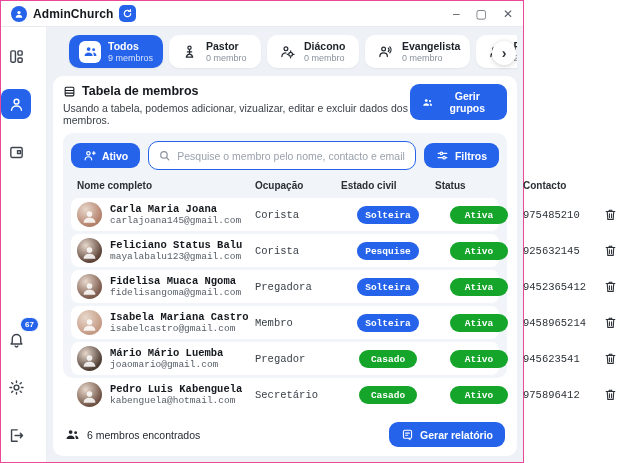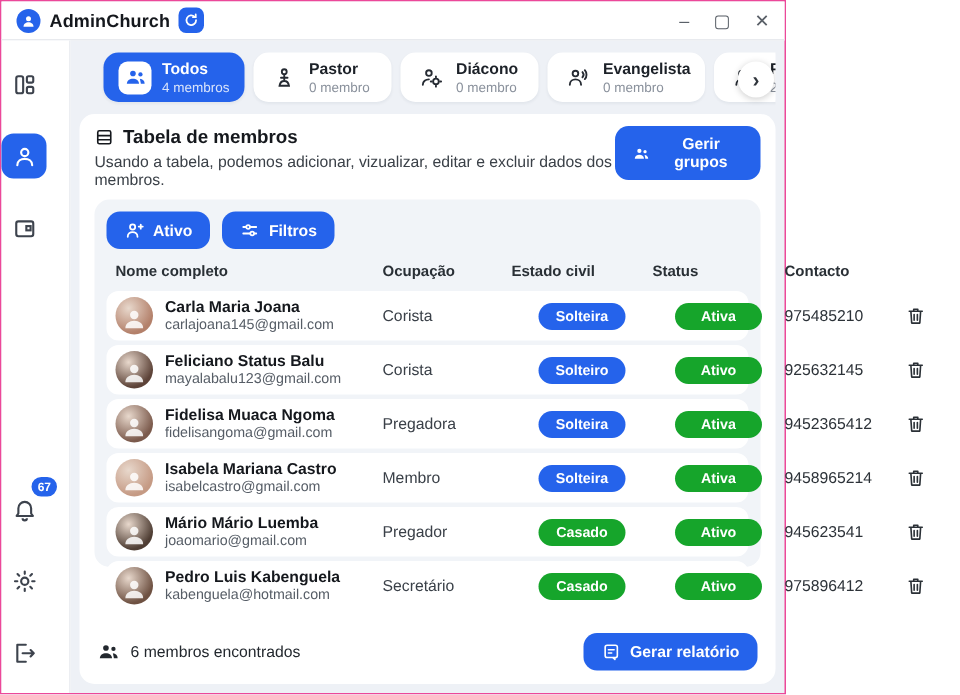--- a/index.html
+++ b/index.html
@@ -77,21 +77,21 @@
     border-radius:10px; display:flex; align-items:center; gap:6px; padding:0 9px; }
   .searchbox svg { width:13px; height:13px; color:#8b929d; flex:0 0 auto; }
   .searchbox input { border:none; outline:none; flex:1; font-size:10.5px;
     font-family:inherit; color:#2a2f36; background:transparent; }
   .searchbox input::placeholder { color:#9aa1ac; }
 
   .tgrid { display:grid; grid-template-columns:178px 86px 94px 88px 74px 26px; align-items:center; }
   .thead { padding:1px 6px 7px; }
   .th { font-size:10px; font-weight:bold; color:#2a3036; }
   .rows { display:flex; flex-direction:column; gap:3px; }
-  .row { background:#fff; border-radius:8px; height:33px; padding:0 6px; }
+  .row { background:#fff; border-radius:8px; height:33px; padding:0 6px;font-family:Liberation Mono, monospace; }
   .namecell { display:flex; align-items:center; gap:8px; min-width:0; }
   .avatar { width:25px; height:25px; border-radius:50%; flex:0 0 auto;
     display:grid; place-items:center; color:rgba(255,255,255,.85); overflow:hidden; }
   .avatar svg { width:15px; height:15px; margin-top:3px; }
   .mname { font-size:10.5px; font-weight:bold; color:#15181d; white-space:nowrap; }
   .memail { font-size:9.5px; color:#565d66; white-space:nowrap; }
   .occ { font-size:10.5px; color:#3a4048; }
   .badge { display:inline-block; min-width:58px; text-align:center; padding:3.5px 8px;
     border-radius:999px; color:#fff; font-size:9.5px; font-weight:bold; }
   .bg-blue { background:var(--primary); }
@@ -187,21 +187,21 @@
     <span class="tab-ic">
               <svg viewBox="0 0 24 24" fill="currentColor">
                 <circle cx="9" cy="8" r="3"></circle>
                 <path d="M2.5 19c0-3.5 3-5.5 6.5-5.5s6.5 2 6.5 5.5z"></path>
                 <circle cx="17" cy="9" r="2.3"></circle>
                 <path d="M16.4 13.6c3 .3 5.1 2.2 5.1 5.4h-4z"></path>
               </svg>
             </span>
     <span>
       <span class="tab-label" style="display:block">Todos</span>
-      <span class="tab-count" style="display:block">4 membros</span>
+      <span class="tab-count" style="display:block">9 membros</span>
     </span>
   </div>
           <div class="tab">
     <span class="tab-ic">
               <svg viewBox="0 0 24 24" fill="none" stroke="currentColor" stroke-width="2" stroke-linecap="round">
                 <circle cx="12" cy="6" r="2.6"></circle>
                 <path d="M12 9.5v6M8.5 12.5h7M7 21c.5-3 2.5-5 5-5s4.5 2 5 5z"></path>
               </svg>
             </span>
     <span>
@@ -293,20 +293,27 @@
         <div class="graybox">
           <div class="toolbar">
             <button class="btn">
               <svg viewBox="0 0 24 24" fill="none" stroke="currentColor" stroke-width="2.2" stroke-linecap="round">
                   <circle cx="10" cy="8" r="3.2"></circle>
                   <path d="M4 20c0-3.8 3-5.7 6-5.7s6 1.9 6 5.7"></path>
                   <path d="M17.5 7.5h5M20 5v5"></path>
                 </svg>
               <span>Ativo</span>
             </button>
+            <div class="searchbox">
+              <svg viewBox="0 0 24 24" fill="none" stroke="currentColor" stroke-width="2.2" stroke-linecap="round">
+                  <circle cx="11" cy="11" r="6"></circle>
+                  <path d="m15.7 15.7 4.3 4.3"></path>
+                </svg>
+              <input type="text" placeholder="Pesquise o membro pelo nome, contacto e email" style="">
+            </div>
             <button class="btn">
               <svg viewBox="0 0 24 24" fill="none" stroke="currentColor" stroke-width="2.2" stroke-linecap="round">
                   <path d="M4 8h16M4 16h16"></path>
                   <circle cx="10" cy="8" r="2.3" fill="#2563eb"></circle>
                   <circle cx="15" cy="16" r="2.3" fill="#2563eb"></circle>
                 </svg>
               <span>Filtros</span>
             </button>
           </div>
 
@@ -351,21 +358,21 @@
                       <circle cx="12" cy="8" r="4.5"></circle>
                       <path d="M2.5 22c0-5 4.3-8 9.5-8s9.5 3 9.5 8z"></path>
                     </svg>
       </span>
       <span>
         <span class="mname" style="display:block">Feliciano Status Balu</span>
         <span class="memail" style="display:block">mayalabalu123@gmail.com</span>
       </span>
     </div>
     <span class="occ">Corista</span>
-    <span class="cell-center"><span class="badge bg-blue">Solteiro</span></span>
+    <span class="cell-center"><span class="badge bg-blue">Pesquise</span></span>
     <span class="cell-center"><span class="badge bg-green">Ativo</span></span>
     <span class="contact">925632145</span>
     <span class="trash">
       <svg viewBox="0 0 24 24" fill="none" stroke="currentColor" stroke-width="2" stroke-linecap="round" stroke-linejoin="round">
                     <path d="M4 6.5h16M9.5 6.5V4h5v2.5M6 6.5 7 21h10l1-14.5"></path>
                     <path d="M10 10.5v7M14 10.5v7"></path>
                   </svg>
     </span>
   </div>
               <div class="tgrid row">

